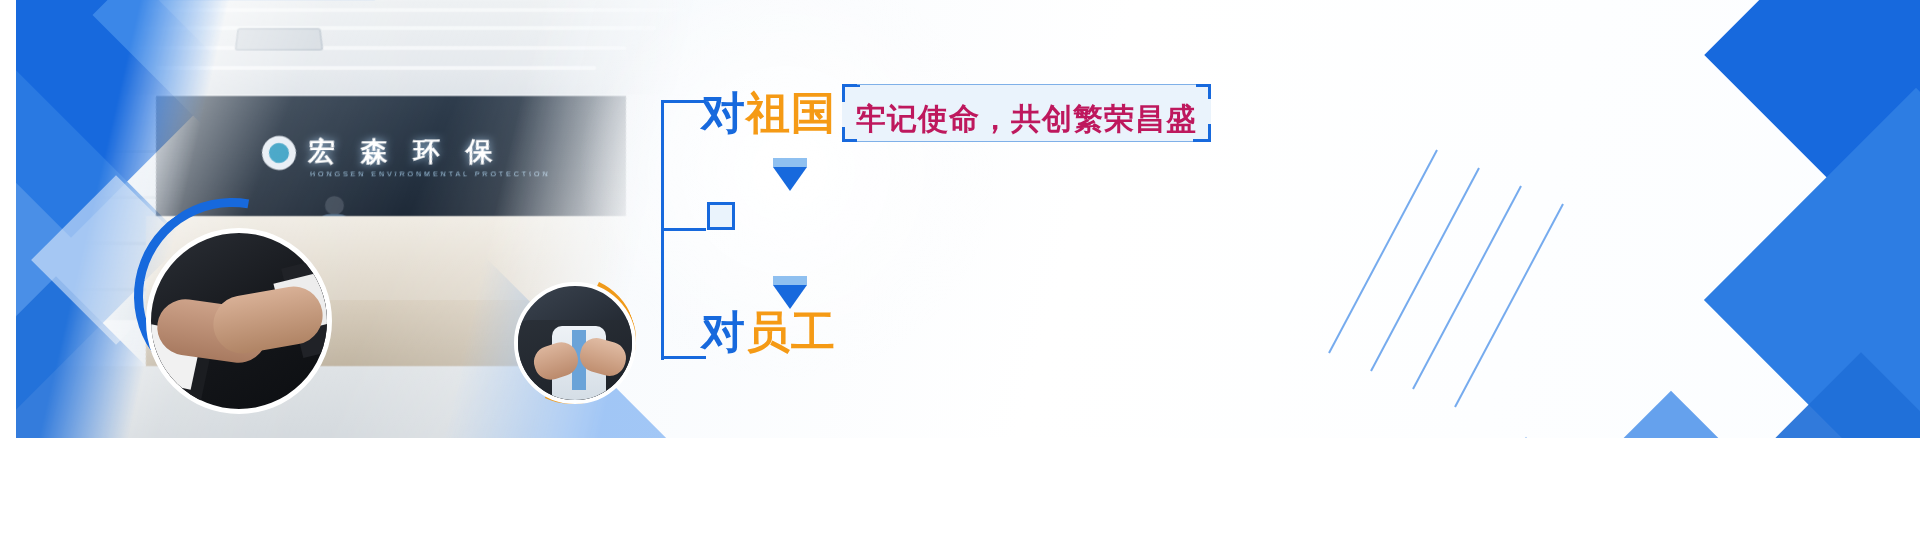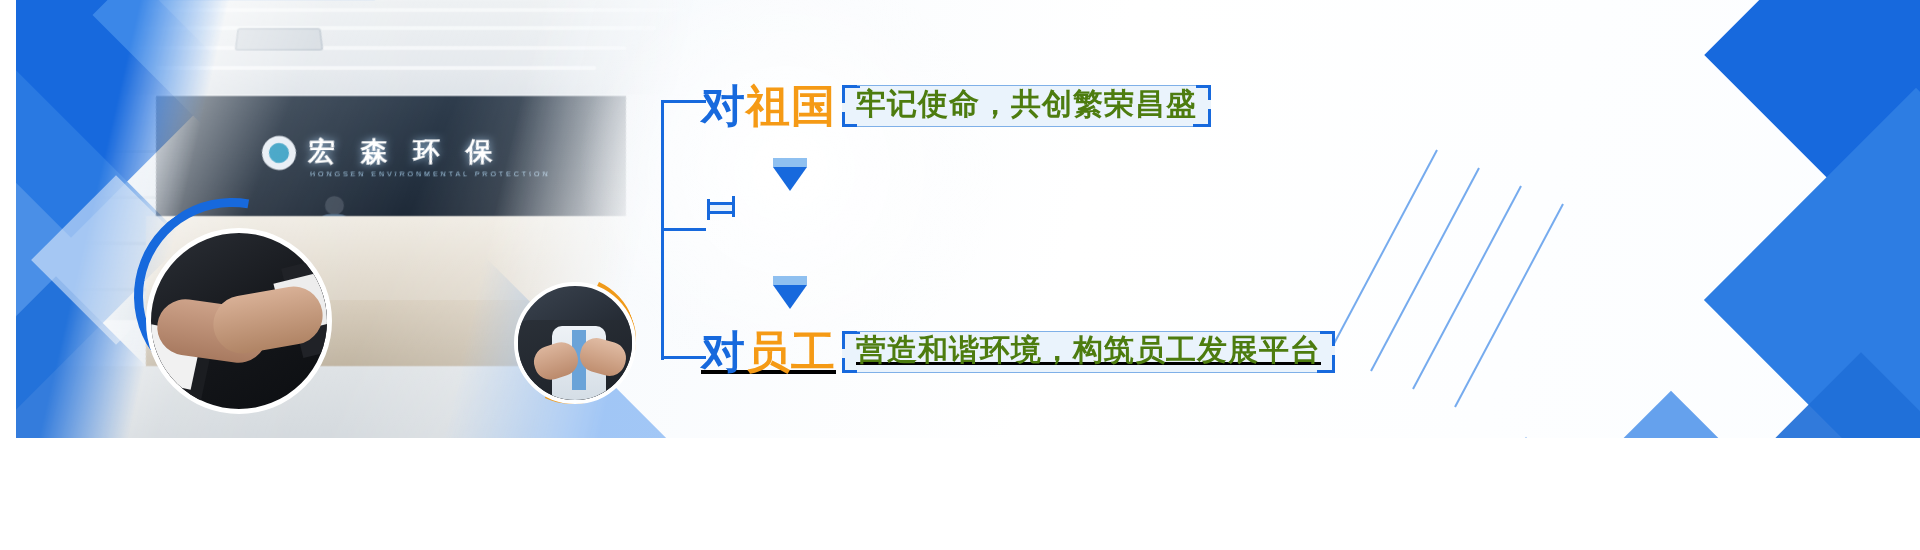--- a/index.html
+++ b/index.html
@@ -126,28 +126,28 @@
   
   .content { position:absolute; left:645px; top:62px; width:730px; height:330px; }
 
   .bracket { position:absolute; left:0; top:38px; width:46px; height:260px;
       border-left:3px solid #1769dd; }
   .b-tick { position:absolute; left:0; width:42px; height:3px; background:#1769dd; }
 
   .row { position:absolute; left:40px; display:flex; align-items:center; }
   .row-1 { top:22px; }
   .row-2 { top:140px; }
-  .row-3 { top:268px;text-decoration:underline; }
+  .row-3 { top:248px; }
 
   .lead { font-size:44px; font-weight:700; line-height:1; letter-spacing:1px;
           color:#1769dd; white-space:nowrap; }
   .lead .hl { color:#f59a15; }
 
-  .boxed { margin-left:6px; position:relative; padding:4px 14px 8px 14px;
-      background:#eaf3fc; color:#4d7c0f; font-size:30px; font-weight:700; line-height:1;
+  .boxed { margin-left:6px; position:relative; padding:20px 14px 8px 14px;
+      background:#eaf3fc; color:#be185d; font-size:30px; font-weight:700; line-height:1;
       white-space:nowrap; letter-spacing:1px; }
   .boxed:before, .boxed:after { content:""; position:absolute; width:15px; height:15px; }
   .boxed:before { left:0; top:0; border-left:3px solid #1769dd; border-top:3px solid #1769dd; }
   .boxed:after { right:0; bottom:0; border-right:3px solid #1769dd; border-bottom:3px solid #1769dd; }
   .boxed .edge-tr, .boxed .edge-bl { position:absolute; width:15px; height:15px; }
   .boxed .edge-tr { right:0; top:0; border-right:3px solid #1769dd; border-top:3px solid #1769dd; }
   .boxed .edge-bl { left:0; bottom:0; border-left:3px solid #1769dd; border-bottom:3px solid #1769dd; }
   .boxed .rule-t { position:absolute; left:15px; right:15px; top:0; height:1px; background:#7fb0e8; }
   .boxed .rule-b { position:absolute; left:15px; right:15px; bottom:0; height:1px; background:#7fb0e8; }
 
@@ -262,17 +262,16 @@
       <div class="boxed"><span class="rule-t"></span><span class="rule-b"></span><span class="edge-tr"></span><span class="edge-bl"></span></div>
     </div>
 
     <div class="arrow arrow-2">
       <div class="cap"></div>
       <div class="tri"></div>
     </div>
 
     <div class="row row-3">
       <div class="lead"><span>对</span><span class="hl">员工</span></div>
-      <div class="boxed"><span class="rule-t"></span><span class="rule-b"></span><span class="edge-tr"></span><span class="edge-bl"></span><span>营造和谐环境，构筑员工发展平台</span></div>
     </div>
 
   </div>
 </div>
 
 </body></html>

